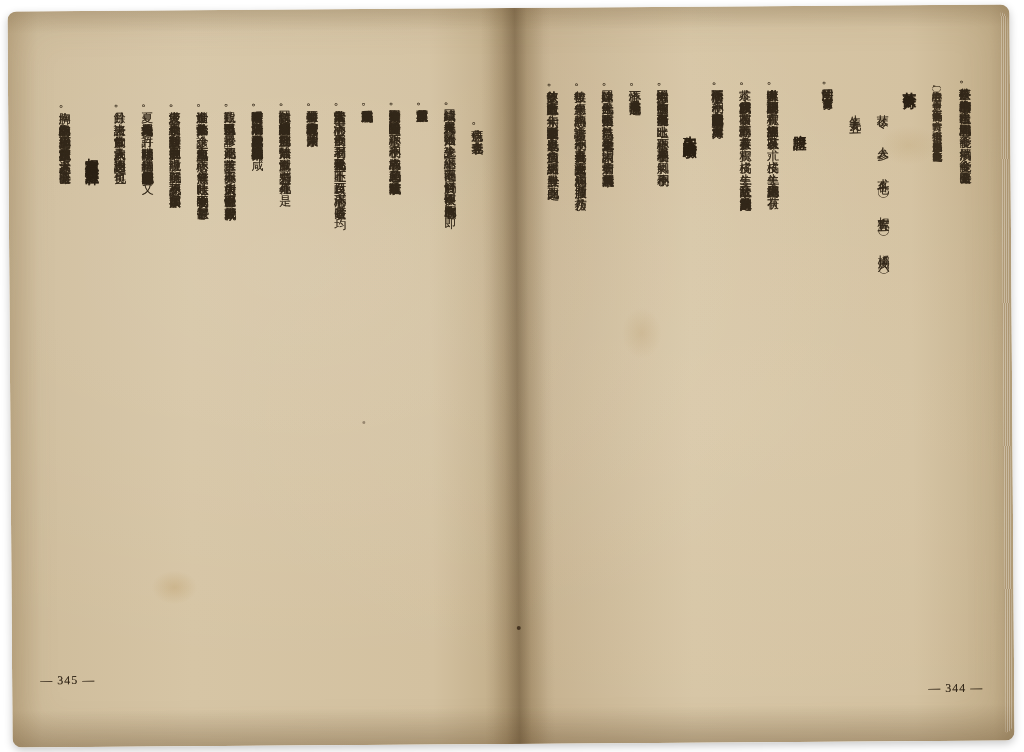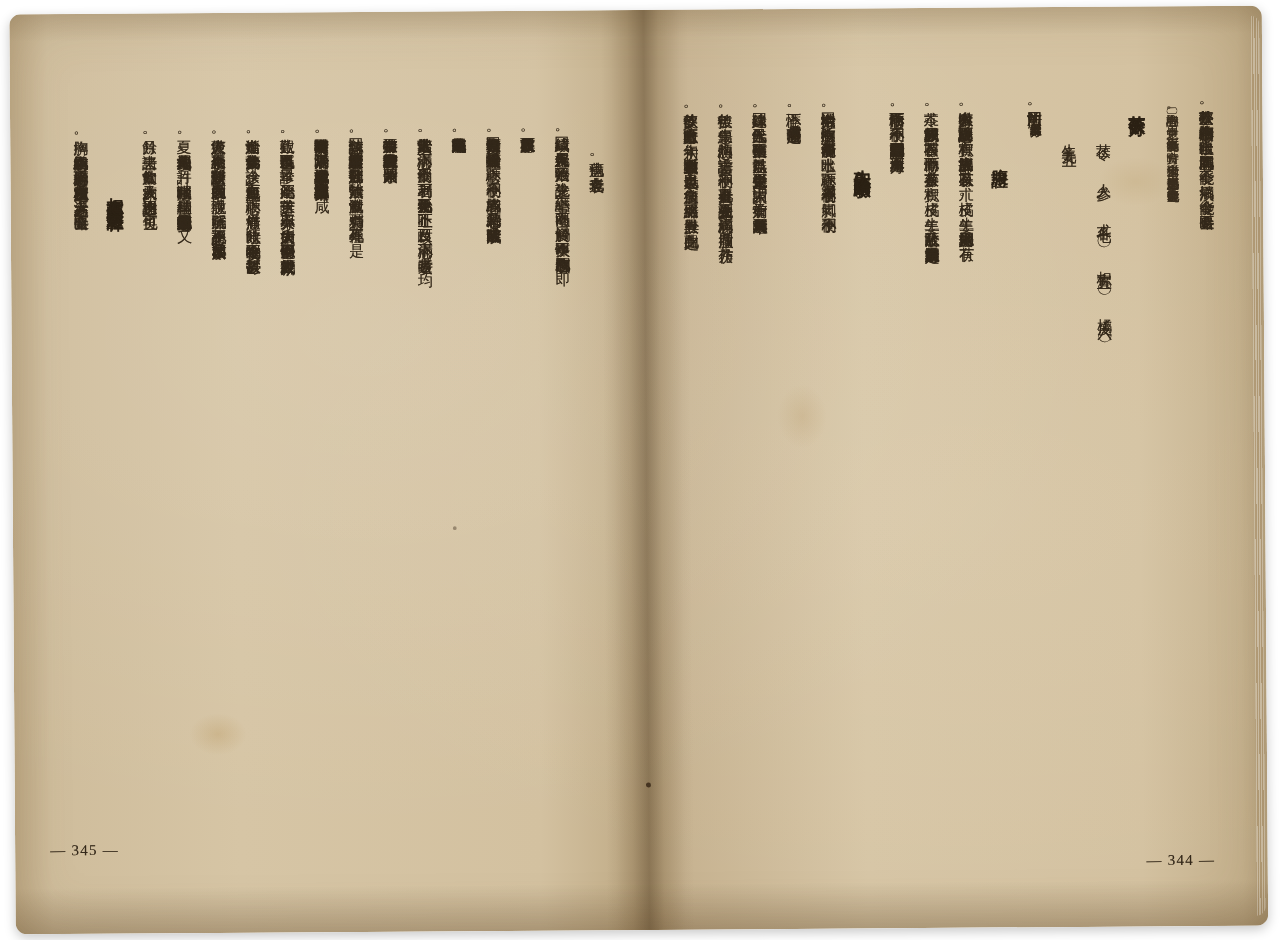--- a/index.html
+++ b/index.html
@@ -59,21 +59,21 @@
   .col.h0{font-weight:bold;font-size:13.5px;letter-spacing:1px;padding-top:2px;color:#2b2114;}
   .col.d{padding-top:26px;letter-spacing:2px;}
   .sm{font-size:9.5px;letter-spacing:0;}
 
   .pagenum{
     position:absolute;
     font-size:12px;color:#33281a;letter-spacing:1px;
     text-shadow:0 0 .4px rgba(55,40,22,.5);
   }
   .pagenum.left{left:28px;top:662px;}
-  .pagenum.right{right:42px;top:676px;}
+  .pagenum.right{right:31px;top:676px;}
 </style>
 </head>
 <body>
 
 <div class="book">
   <div class="gutter"></div>
   <div class="stack-edge"></div>
   <div class="stain s1"></div>
   <div class="stain s2"></div>
   <div class="stain s3"></div>

